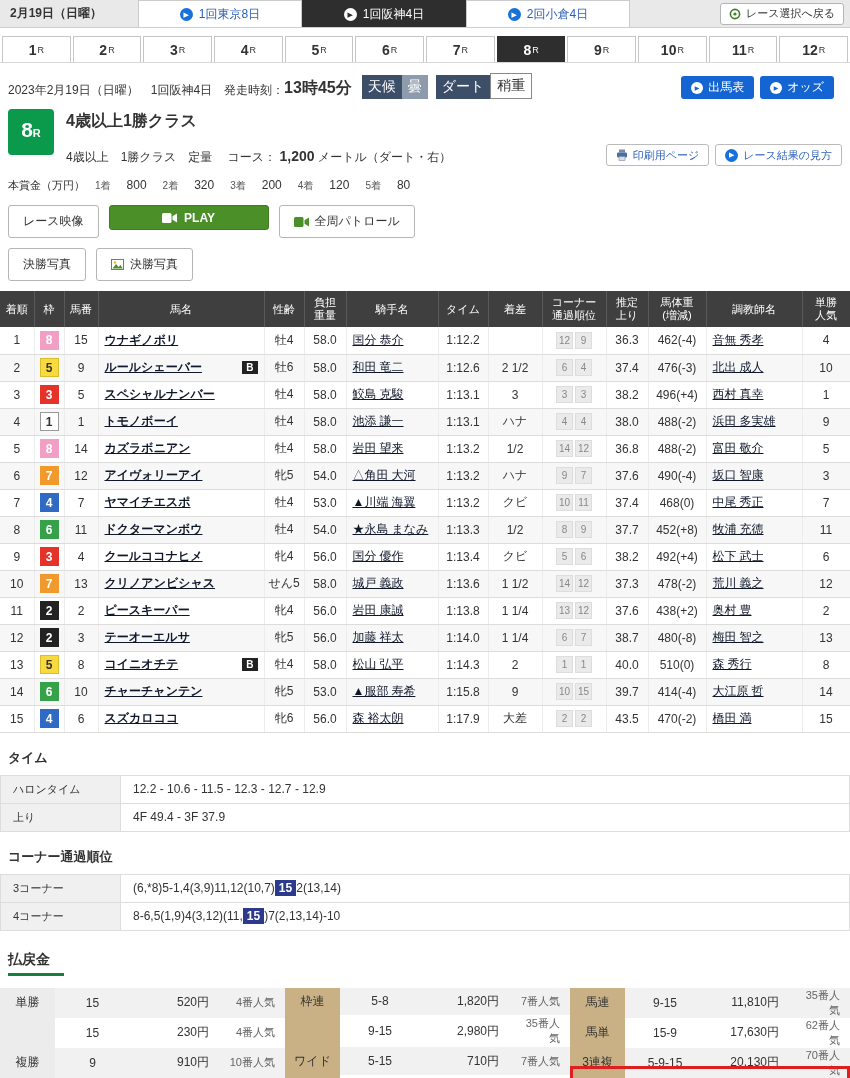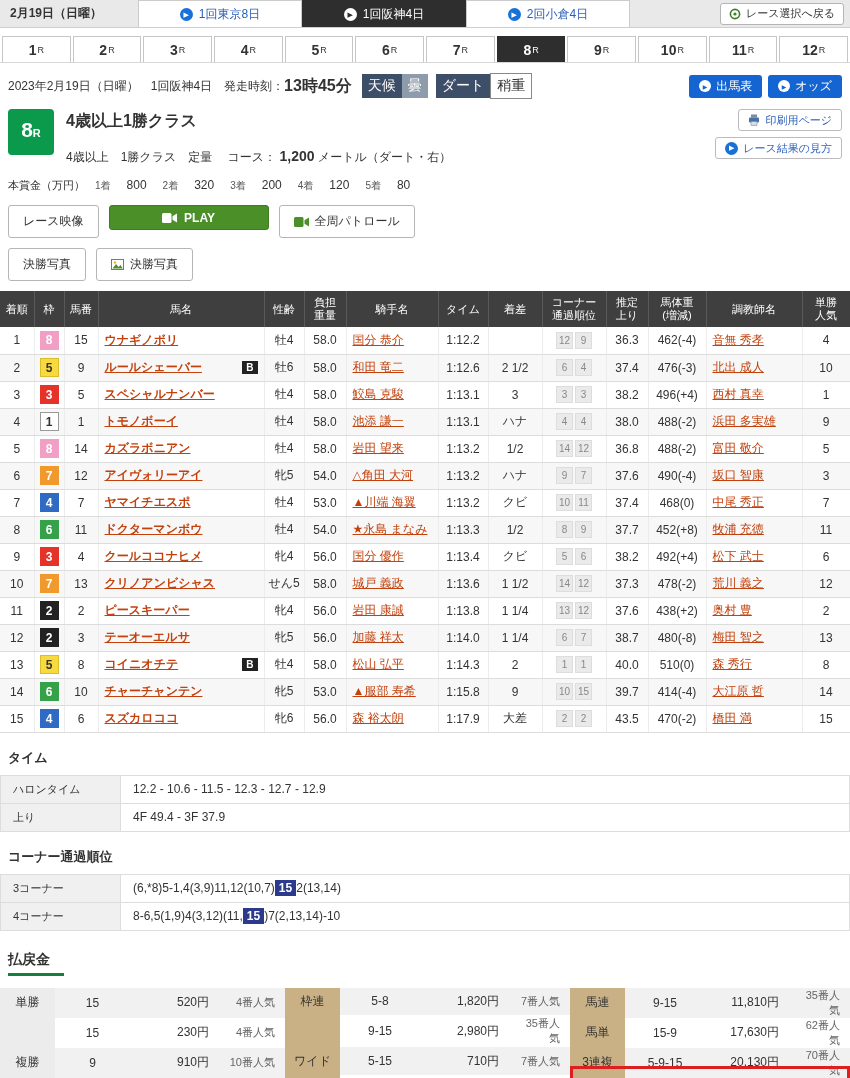--- a/index.html
+++ b/index.html
@@ -1,57 +1,57 @@
 <!DOCTYPE html>
 <html><head>
 <meta charset="utf-8">
 <style>
   * { margin:0; padding:0; box-sizing:border-box; }
   html,body { background:#fff; }
   body { width:850px; font-family:"Liberation Sans","DejaVu Sans",sans-serif; font-size:12px; color:#333; }
-  a.link { color:#c2410c; text-decoration:underline; cursor:pointer; }
+  a.link { color:#0f172a; text-decoration:underline; cursor:pointer;font-family:Liberation Serif, serif; }
 
   
   .topbar { display:flex; align-items:stretch; background:#e9e9e9; height:28px; border-bottom:1px solid #cfcfcf; }
   .topbar-date { width:138px; display:flex; align-items:center; padding-left:10px; font-weight:bold; font-size:12px; }
   .meeting-tabs { display:flex; }
   .meeting-tab { width:164px; display:flex; align-items:center; justify-content:center; gap:6px; background:#fff; border:1px solid #ccc; border-bottom:none; color:#2b5fb8; font-size:12px; cursor:pointer; }
   .meeting-tab.selected { background:#2e2e2e; border-color:#2e2e2e; color:#fff; }
   .circle-icon { width:13px; height:13px; border-radius:50%; background:#1871d6; color:#fff; font-size:7px; line-height:13px; display:inline-flex; align-items:center; justify-content:center; flex:0 0 13px; }
   .meeting-tab.selected .circle-icon { background:#fff; color:#2e2e2e; }
   .back-btn { margin-left:auto; margin-right:6px; align-self:center; height:22px; background:#fff; border:1px solid #b5b5b5; border-radius:3px; padding:0 8px; display:flex; align-items:center; gap:5px; font-size:11px; cursor:pointer; }
 
   
   .race-tabs { display:flex; gap:2px; padding:8px 2px 0 2px; border-bottom:1px solid #d8d8d8; }
   .race-tab { flex:1; height:26px; display:flex; align-items:center; justify-content:center; background:#fff; border:1px solid #c6c6c6; border-bottom:none; cursor:pointer; }
   .race-tab.selected { background:#2e2e2e; border-color:#2e2e2e; color:#fff; }
   .race-tab-num { font-size:14px; font-weight:bold; }
   .race-tab-r { font-size:9px; margin-left:1px; }
 
   
-  .race-info-line { display:flex; align-items:center; padding:10px 8px 2px 8px; }
+  .race-info-line { display:flex; align-items:flex-end; padding:10px 16px 2px 8px; }
   .start-time { font-size:16px; font-weight:bold; margin-right:10px; }
   .badge { font-size:14px; padding:3px 6px; display:inline-block; }
   .badge-dark { background:#3d4f68; color:#fff; }
   .badge-gray { background:#8e9bab; color:#fff; margin-right:8px; }
   .badge-outline { background:#fff; border:1px solid #888; color:#333; }
   .blue-btns { margin-left:auto; display:flex; gap:6px; }
   .blue-btn { background:#1464d2; color:#fff; border-radius:3px; height:23px; padding:0 10px; display:flex; align-items:center; gap:5px; font-size:12px; cursor:pointer; }
   .wcircle { width:12px; height:12px; border-radius:50%; background:#fff; color:#1464d2; font-size:6px; display:inline-flex; align-items:center; justify-content:center; }
 
   
   .race-title-sec { display:flex; padding:8px 8px 6px 8px; }
   .race-no-box { width:46px; height:46px; background:#0b9a4b; color:#fff; border-radius:4px; display:flex; align-items:baseline; justify-content:center; padding-top:10px; flex:0 0 46px; }
   .race-no-num { font-size:21px; font-weight:bold; line-height:1; }
   .race-no-r { font-size:11px; font-weight:bold; }
   .race-title-txt { margin-left:12px; }
   .race-title { font-size:16px; font-weight:bold; margin-top:2px; }
   .race-cond { font-size:12px; margin-top:16px; color:#333; }
   .course-val { font-size:14px; font-weight:bold; }
-  .right-btns { margin-left:auto; display:flex; flex-direction:column; gap:6px; align-items:flex-end;font-family:Liberation Serif, serif; }
+  .right-btns { margin-left:auto; display:flex; gap:6px; align-items:flex-end;font-family:Liberation Serif, serif; }
   .ghost-btn { background:#fff; border:1px solid #bbb; border-radius:3px; height:22px; padding:0 9px; display:flex; align-items:center; gap:5px; font-size:11px; color:#2b5fb8; cursor:pointer; }
 
   
   .prize-line { display:flex; align-items:center; gap:10px; padding:6px 8px; font-size:11px; }
   .prize-item { display:inline-flex; align-items:baseline; gap:16px; }
   .prize-place { color:#555; font-size:10px; }
   .prize-amount { font-size:12px; }
 
   
   .media-line { display:flex; gap:10px; padding:6px 8px 2px 8px; }

